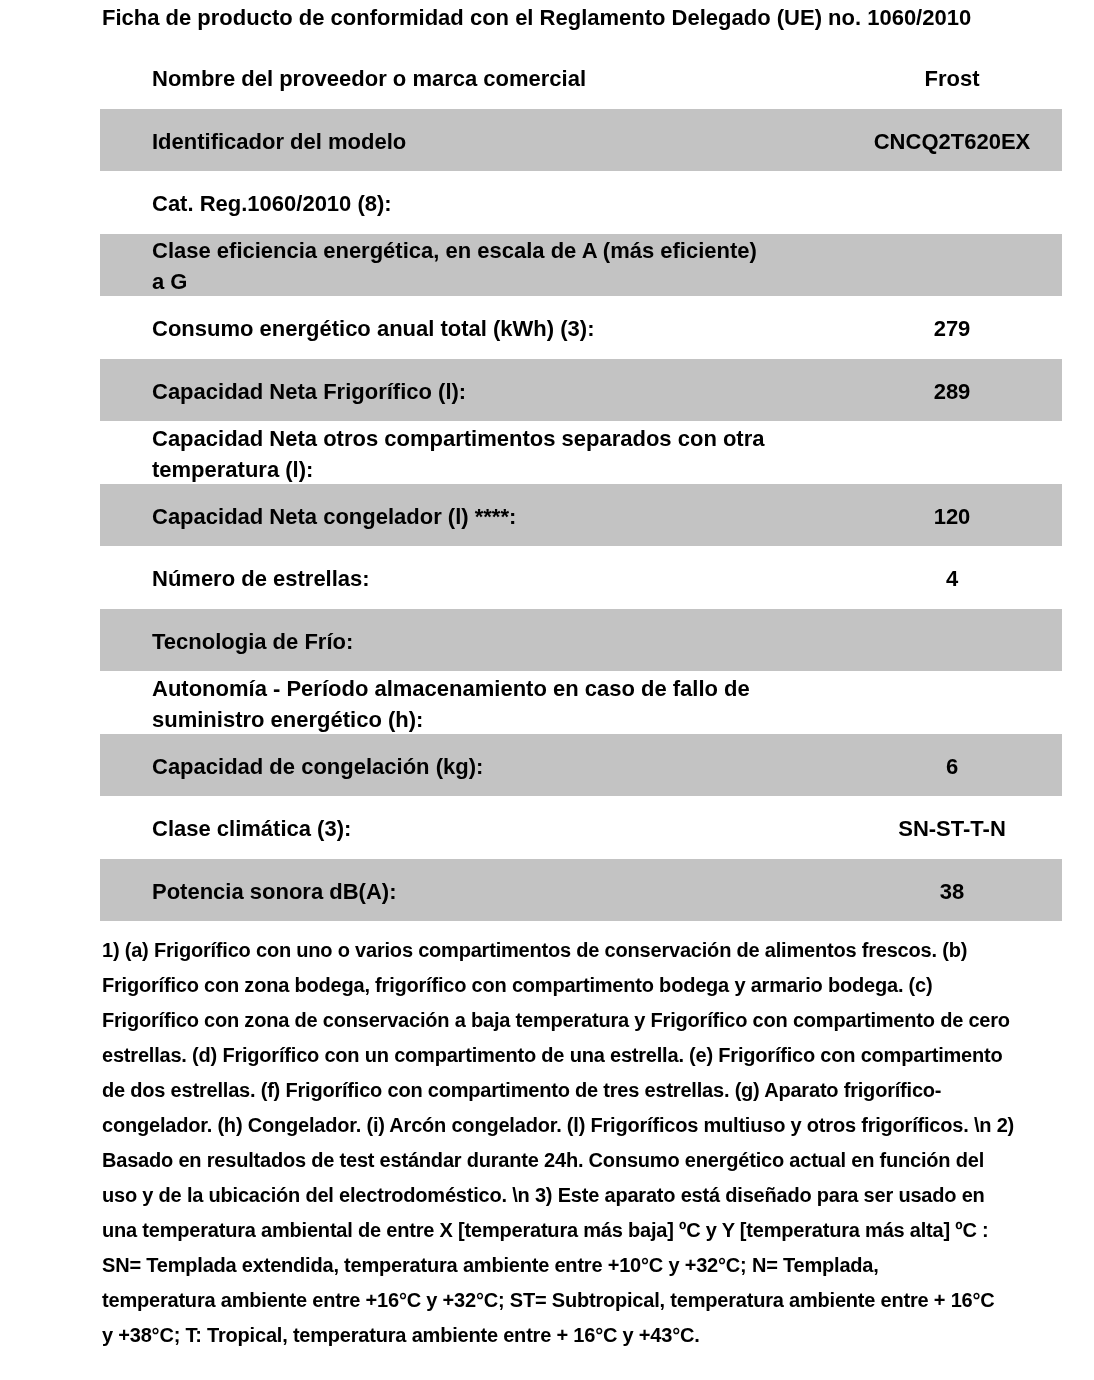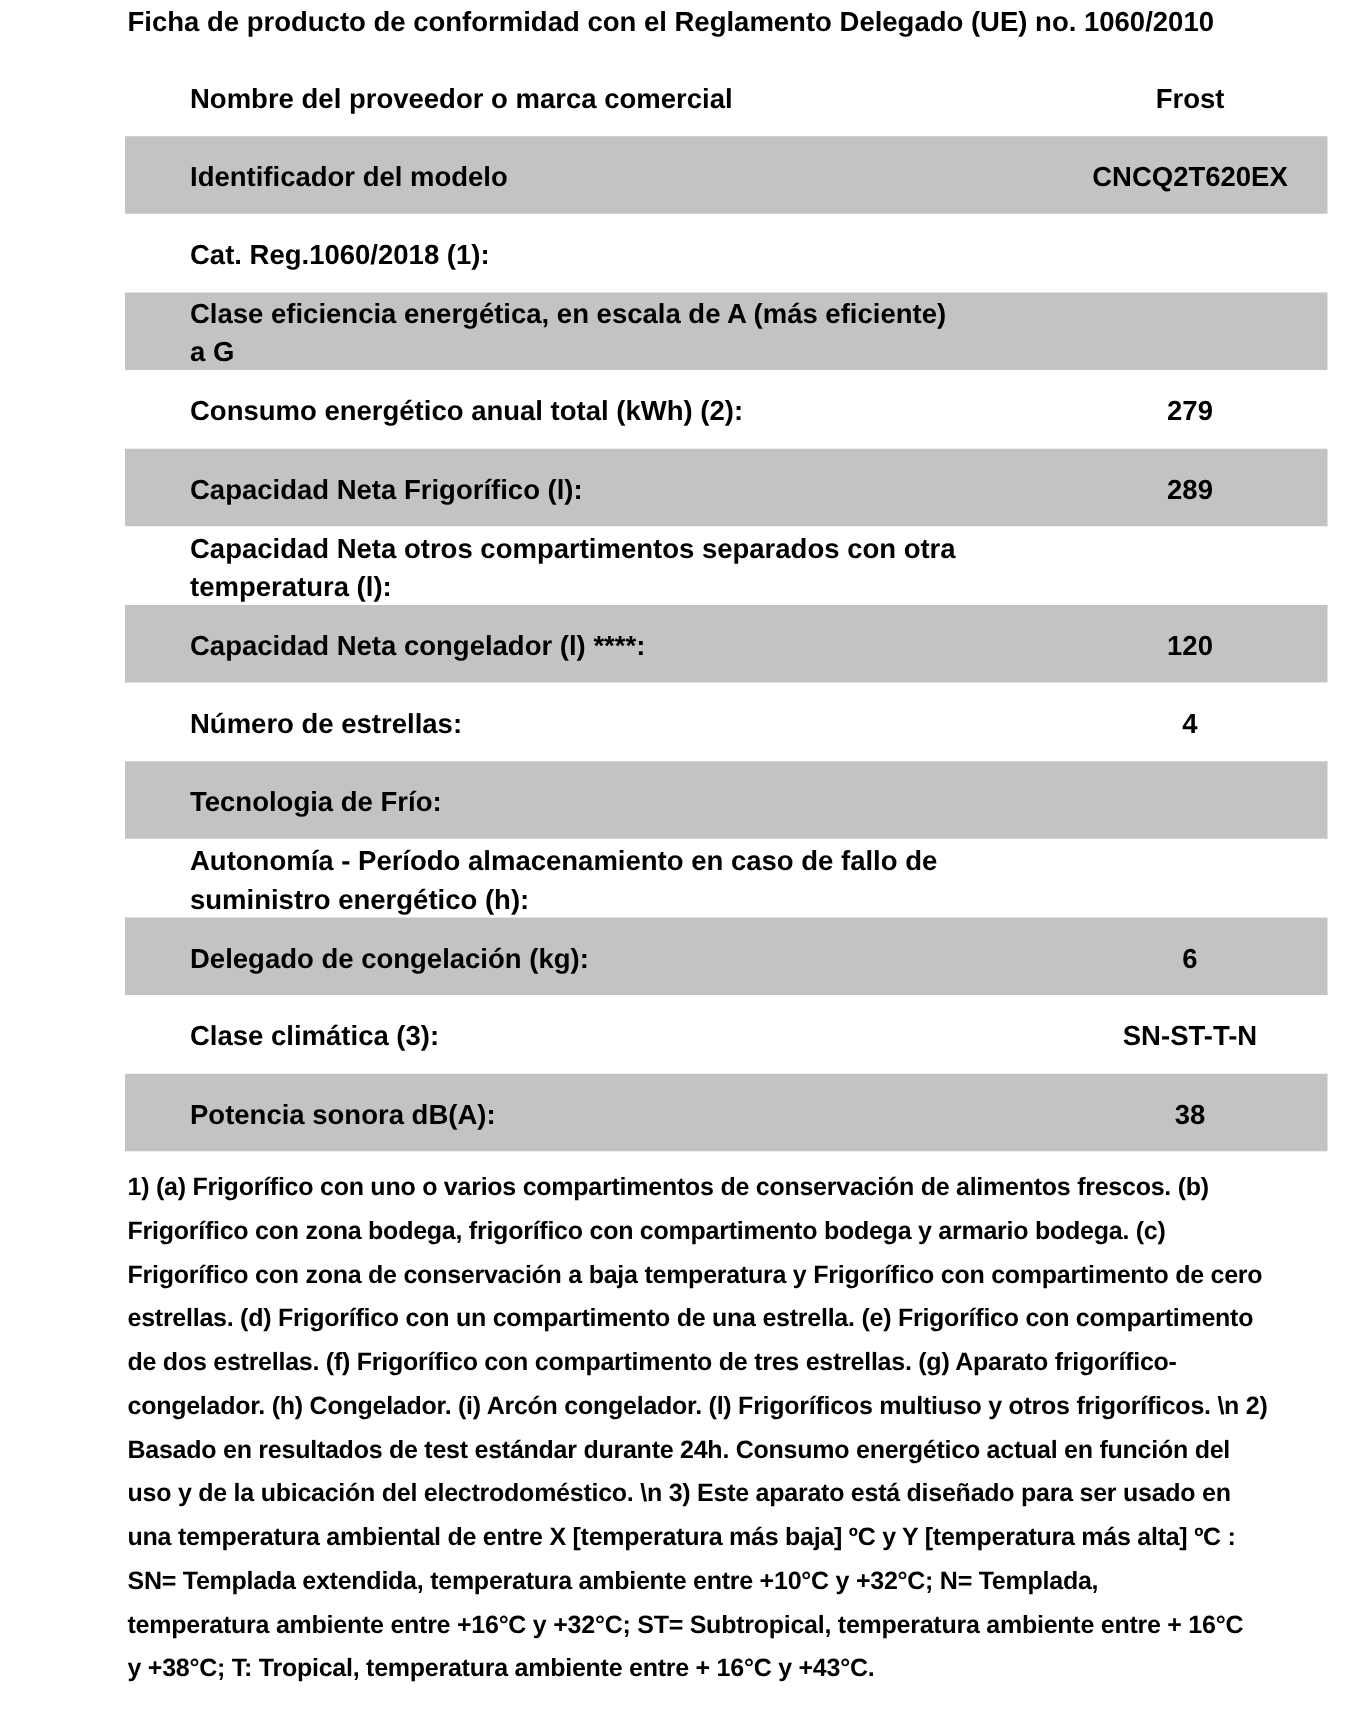--- a/index.html
+++ b/index.html
@@ -66,29 +66,29 @@
   <div class="spec-table">
       <div class="spec-row">
         <div class="spec-label">Nombre del proveedor o marca comercial</div>
         <div class="spec-value">Frost</div>
       </div>
       <div class="spec-row shaded">
         <div class="spec-label">Identificador del modelo</div>
         <div class="spec-value">CNCQ2T620EX</div>
       </div>
       <div class="spec-row">
-        <div class="spec-label">Cat. Reg.1060/2018 (1):</div>
+        <div class="spec-label">Cat. Reg.1060/2010 (8):</div>
         <div class="spec-value"></div>
       </div>
       <div class="spec-row shaded">
         <div class="spec-label">Clase eficiencia energética, en escala de A (más eficiente) a G</div>
         <div class="spec-value"></div>
       </div>
       <div class="spec-row">
-        <div class="spec-label">Consumo energético anual total (kWh) (2):</div>
+        <div class="spec-label">Consumo energético anual total (kWh) (3):</div>
         <div class="spec-value">279</div>
       </div>
       <div class="spec-row shaded">
         <div class="spec-label">Capacidad Neta Frigorífico (l):</div>
         <div class="spec-value">289</div>
       </div>
       <div class="spec-row">
         <div class="spec-label">Capacidad Neta otros compartimentos separados con otra
 temperatura (l):</div>
         <div class="spec-value"></div>
@@ -103,21 +103,21 @@
       </div>
       <div class="spec-row shaded">
         <div class="spec-label">Tecnologia de Frío:</div>
       </div>
       <div class="spec-row">
         <div class="spec-label">Autonomía  - Período almacenamiento en caso de fallo de
 suministro energético (h):</div>
         <div class="spec-value"></div>
       </div>
       <div class="spec-row shaded">
-        <div class="spec-label">Delegado de congelación (kg):</div>
+        <div class="spec-label">Capacidad de congelación (kg):</div>
         <div class="spec-value">6</div>
       </div>
       <div class="spec-row">
         <div class="spec-label">Clase climática (3):</div>
         <div class="spec-value">SN-ST-T-N</div>
       </div>
       <div class="spec-row shaded">
         <div class="spec-label">Potencia sonora dB(A):</div>
         <div class="spec-value">38</div>
       </div>

